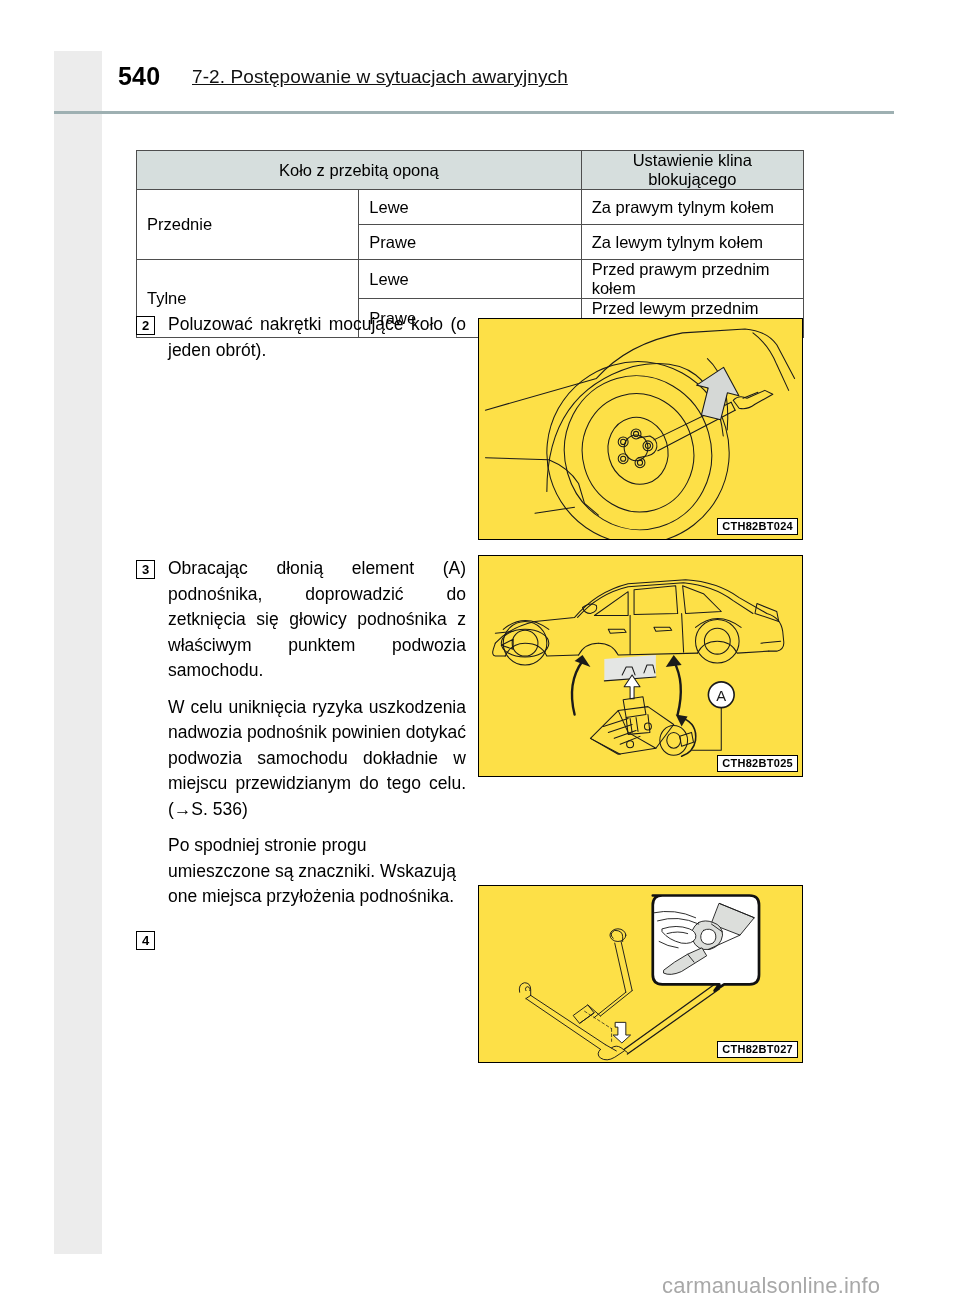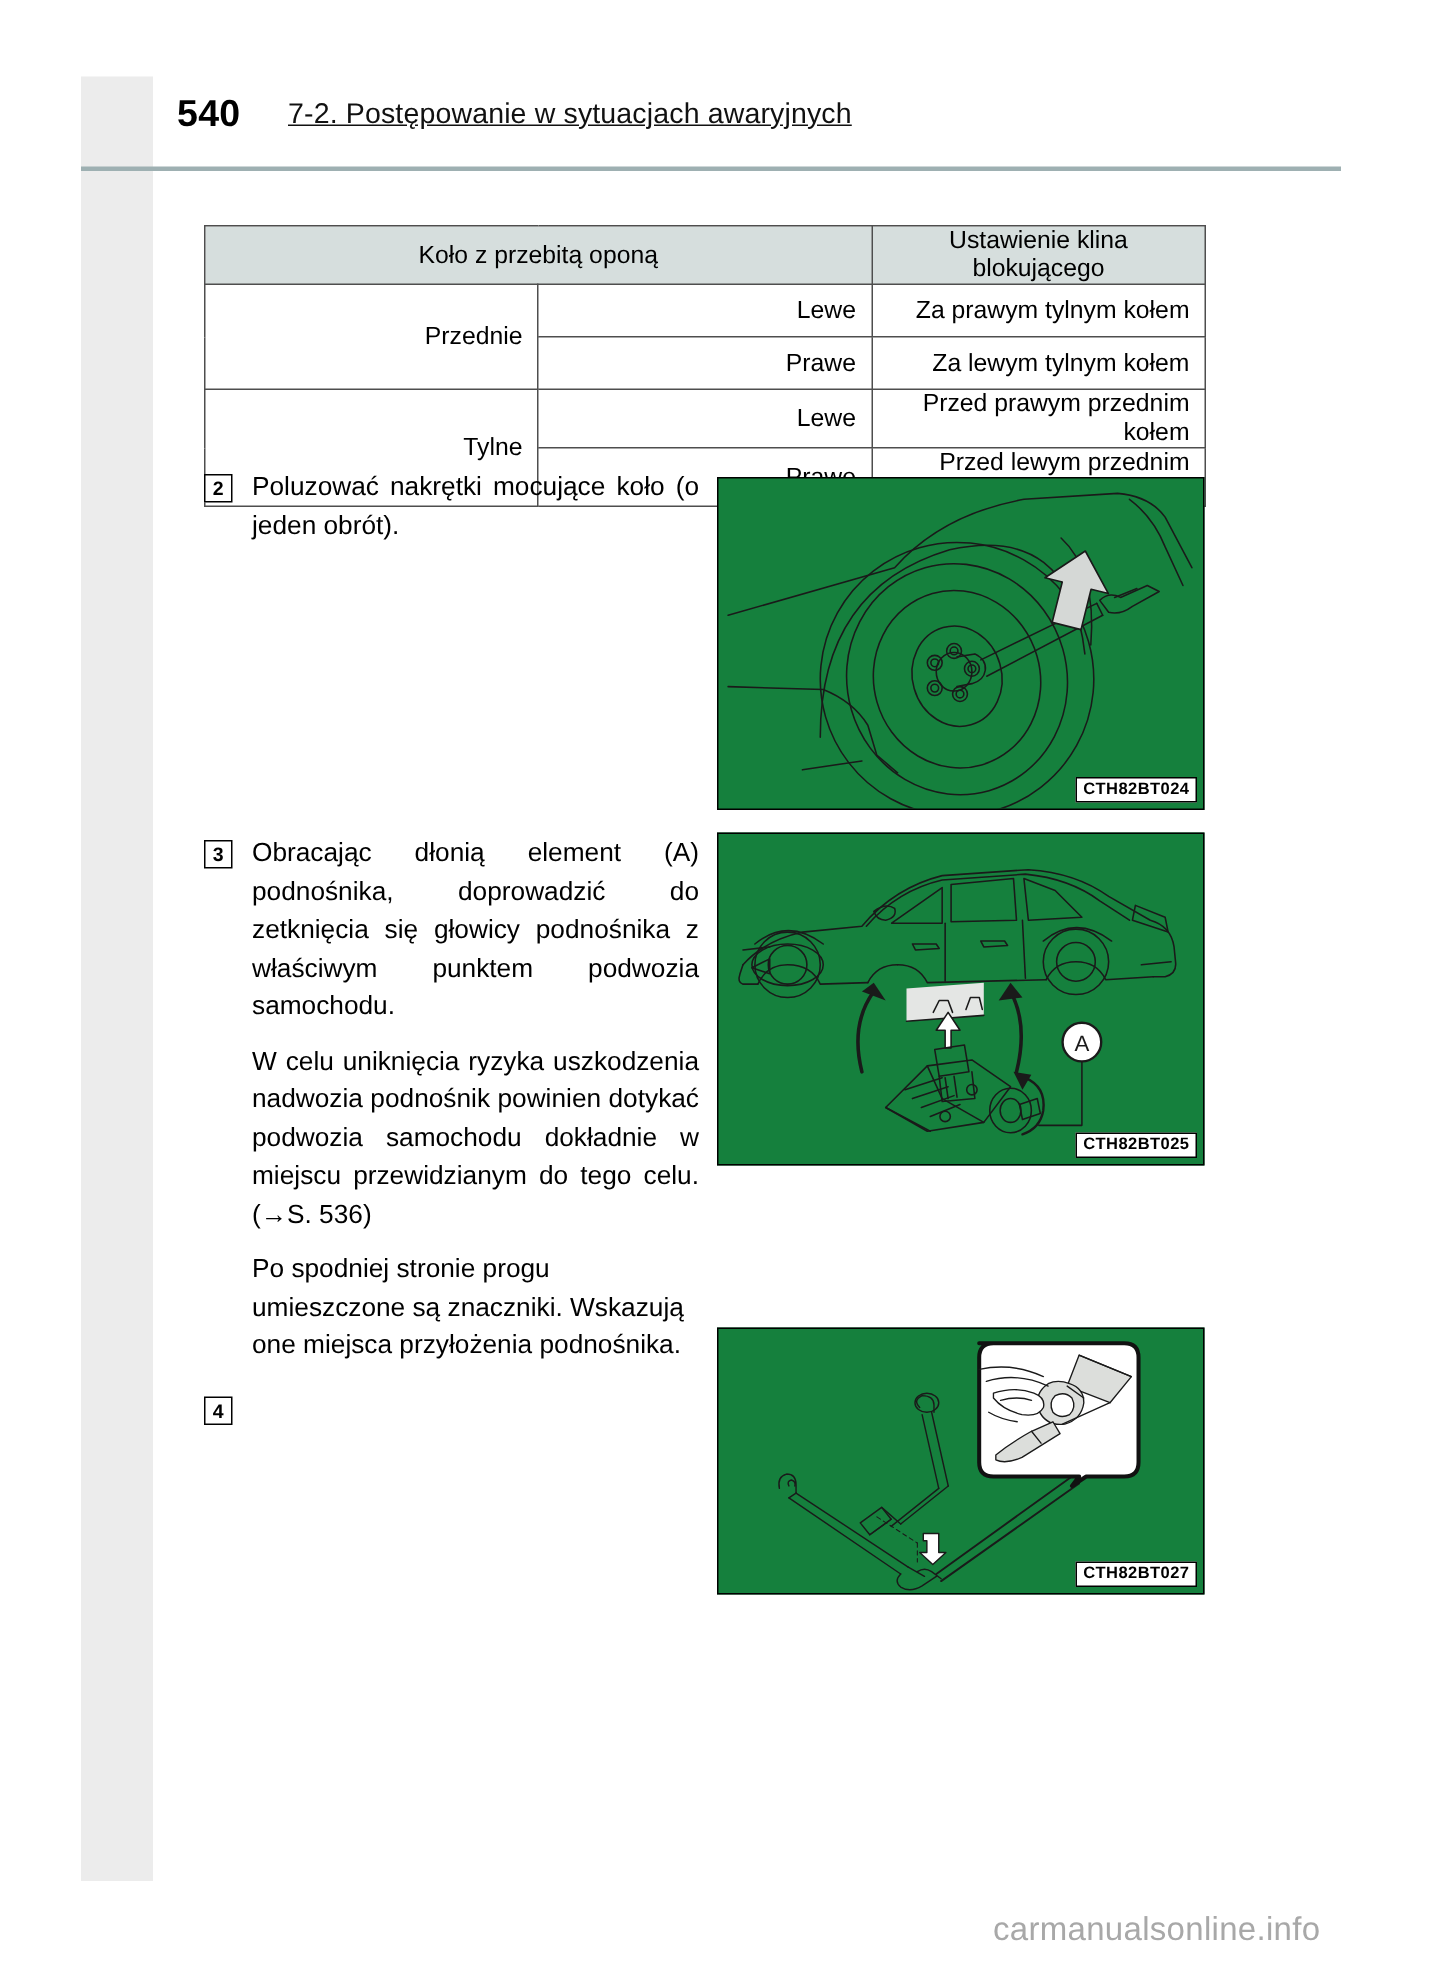--- a/index.html
+++ b/index.html
@@ -44,21 +44,21 @@
     margin-top:24px;
   }
   table.spec td,table.spec th{
     border:1px solid #4e4e4e;
     font-size:16.5px;
     color:#000;
     font-weight:normal;
     padding:0 10px;
     height:34px;
     vertical-align:middle;
-    text-align:right;
+    text-align:left;
   }
   table.spec th{
     background:#d6dedd;
     text-align:center;
     height:32px;
   }
   td.axle{width:122px;border-radius:20px;}
   td.side{width:172px;}
 
   
@@ -82,21 +82,21 @@
     text-align:justify;
     text-justify:inter-word;
   }
   .para{margin-top:11px;}
   .no-justify{text-align:left;}
 
   
   .figure{
     position:absolute;
     border:1.5px solid #000;
-    background:#15803d;
+    background:#fde047;
     box-sizing:border-box;
   }
   .fig-code{
     position:absolute;right:4px;bottom:4px;
     border:1.3px solid #000;
     background:#fff;
     font-size:11px;
     font-weight:bold;
     letter-spacing:0.3px;
     padding:1px 4px 2px 4px;

